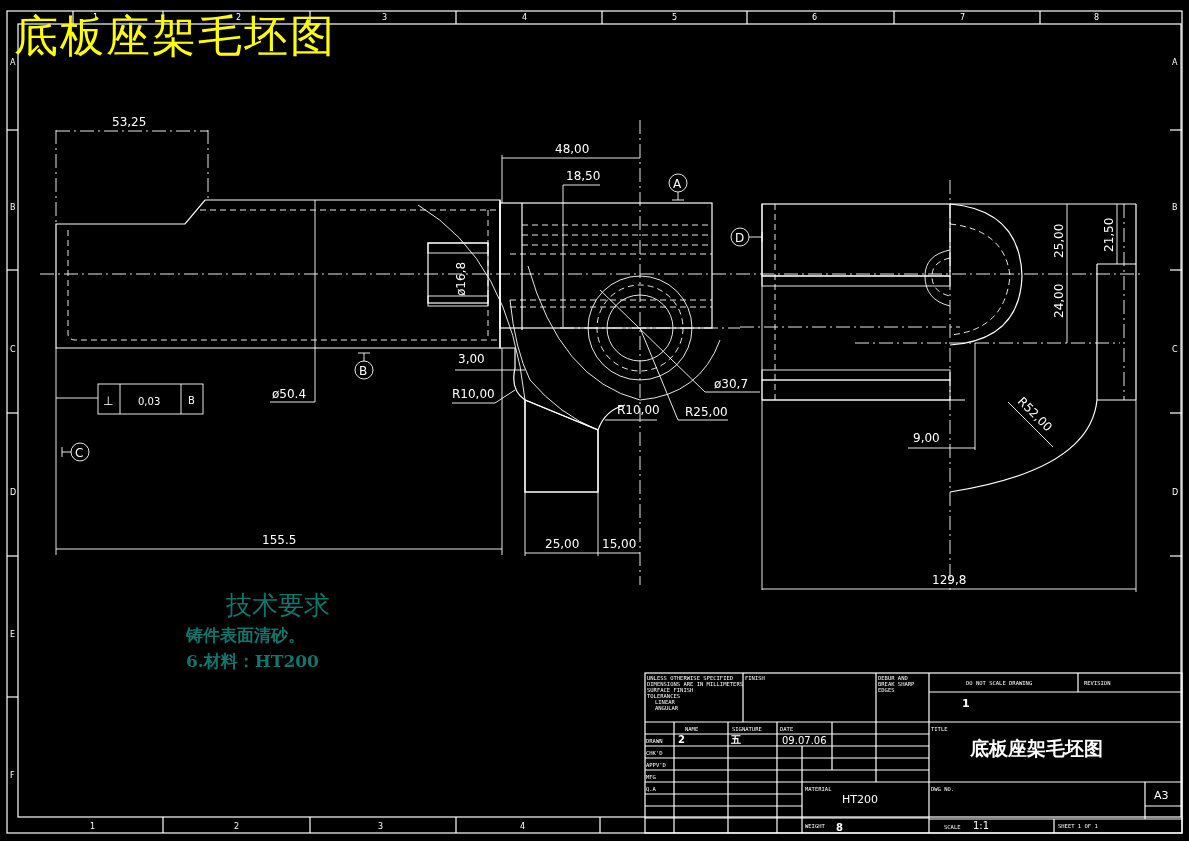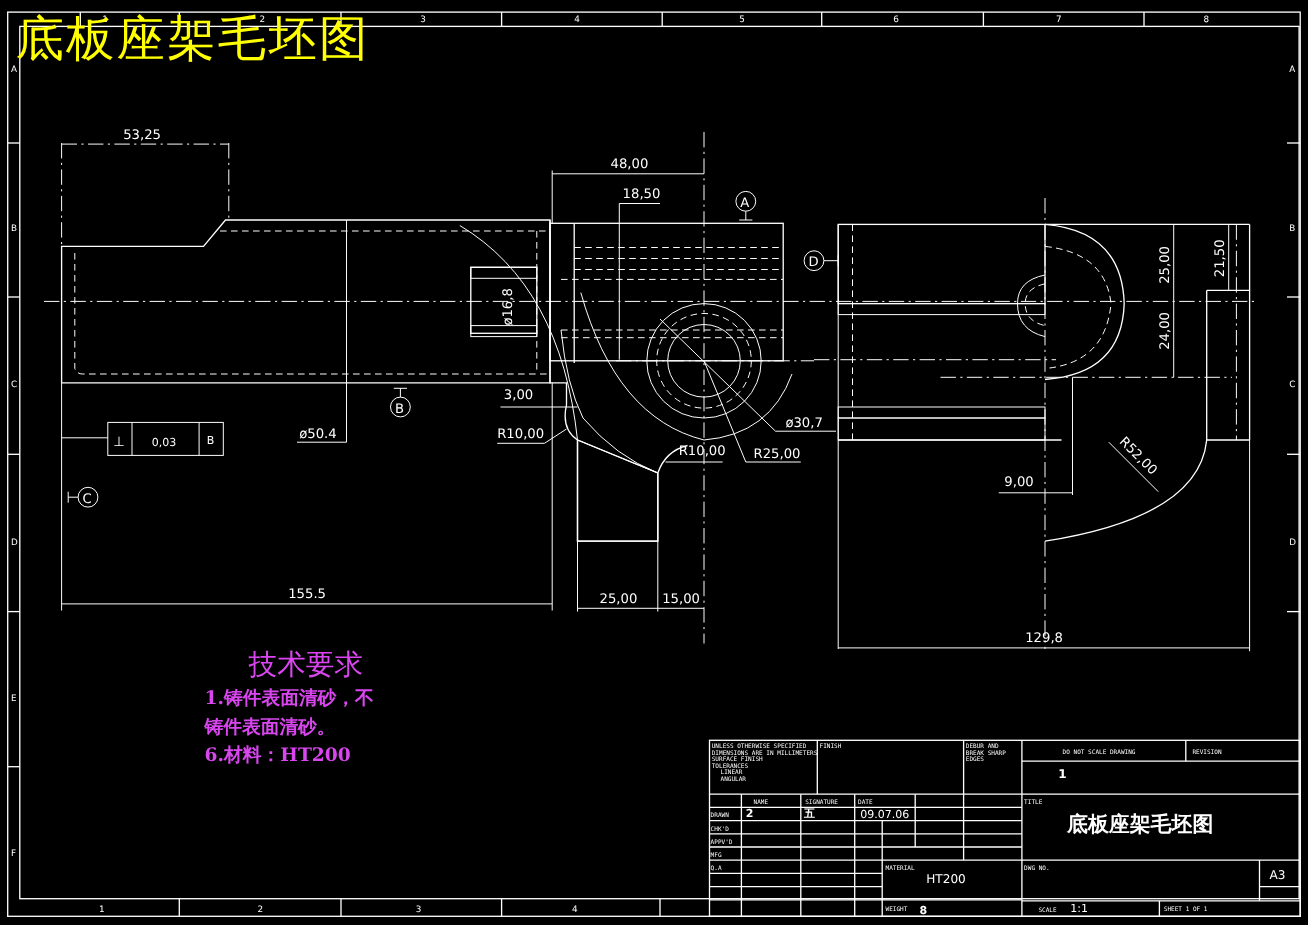--- a/index.html
+++ b/index.html
@@ -6,21 +6,21 @@
   body { width:1189px; height:841px; position:relative; overflow:hidden; font-family:"DejaVu Sans", sans-serif; color:#fff; }
   svg { position:absolute; left:0; top:0; }
   .ln { stroke:#fff; stroke-width:1.2; fill:none; }
   .thin { stroke:#fff; stroke-width:0.9; fill:none; }
   .dash { stroke:#fff; stroke-width:0.9; fill:none; stroke-dasharray:14 4 2 4; }
   .dsh { stroke:#fff; stroke-width:0.9; fill:none; stroke-dasharray:6 4; }
   .dim { font-family:"DejaVu Sans", sans-serif; font-size:12px; fill:#fff; }
   .tiny { font-family:"DejaVu Sans Mono", monospace; font-size:5.5px; fill:#fff; }
   .small { font-family:"DejaVu Sans", sans-serif; font-size:8px; fill:#fff; }
   .title-big { position:absolute; left:14px; top:14px; font-family:"DejaVu Sans", sans-serif; font-size:44px; color:#ffff00; letter-spacing:2px; line-height:1; }
-  .notes { position:absolute; left:186px; top:588px; color:#d946ef; font-family:"DejaVu Serif", serif; }
+  .notes { position:absolute; left:186px; top:588px; color:#0f766e; font-family:"DejaVu Serif", serif; }
   .notes .nh { font-size:26px; margin-left:40px; line-height:34px; }
   .notes .nl { font-size:17px; font-weight:bold; line-height:26px; }
   .tb-title { position:absolute; left:970px; top:736px; font-family:"DejaVu Serif", serif; font-size:19px; font-weight:bold; color:#fff; }
 </style>
 </head>
 <body>
 
 <svg width="1189" height="841" viewBox="0 0 1189 841">
   <defs>
     <pattern id="hatch" patternUnits="userSpaceOnUse" width="10" height="10" patternTransform="rotate(45)">
@@ -304,18 +304,17 @@
     <text x="944" y="829" class="tiny">SCALE</text>
     <text x="973" y="829" class="small" style="font-size:10px">1:1</text>
     <text x="1058" y="828" class="tiny">SHEET 1 OF 1</text>
   </g>
 </svg>
 
 <div class="title-big">底板座架毛坯图</div>
 
 <div class="notes">
   <div class="nh">技术要求</div>
-  <div class="nl">1.铸件表面清砂，不</div>
   <div class="nl">铸件表面清砂。</div>
   <div class="nl">6.材料：HT200</div>
 </div>
 
 <div class="tb-title">底板座架毛坯图</div>
 
 </body></html>

